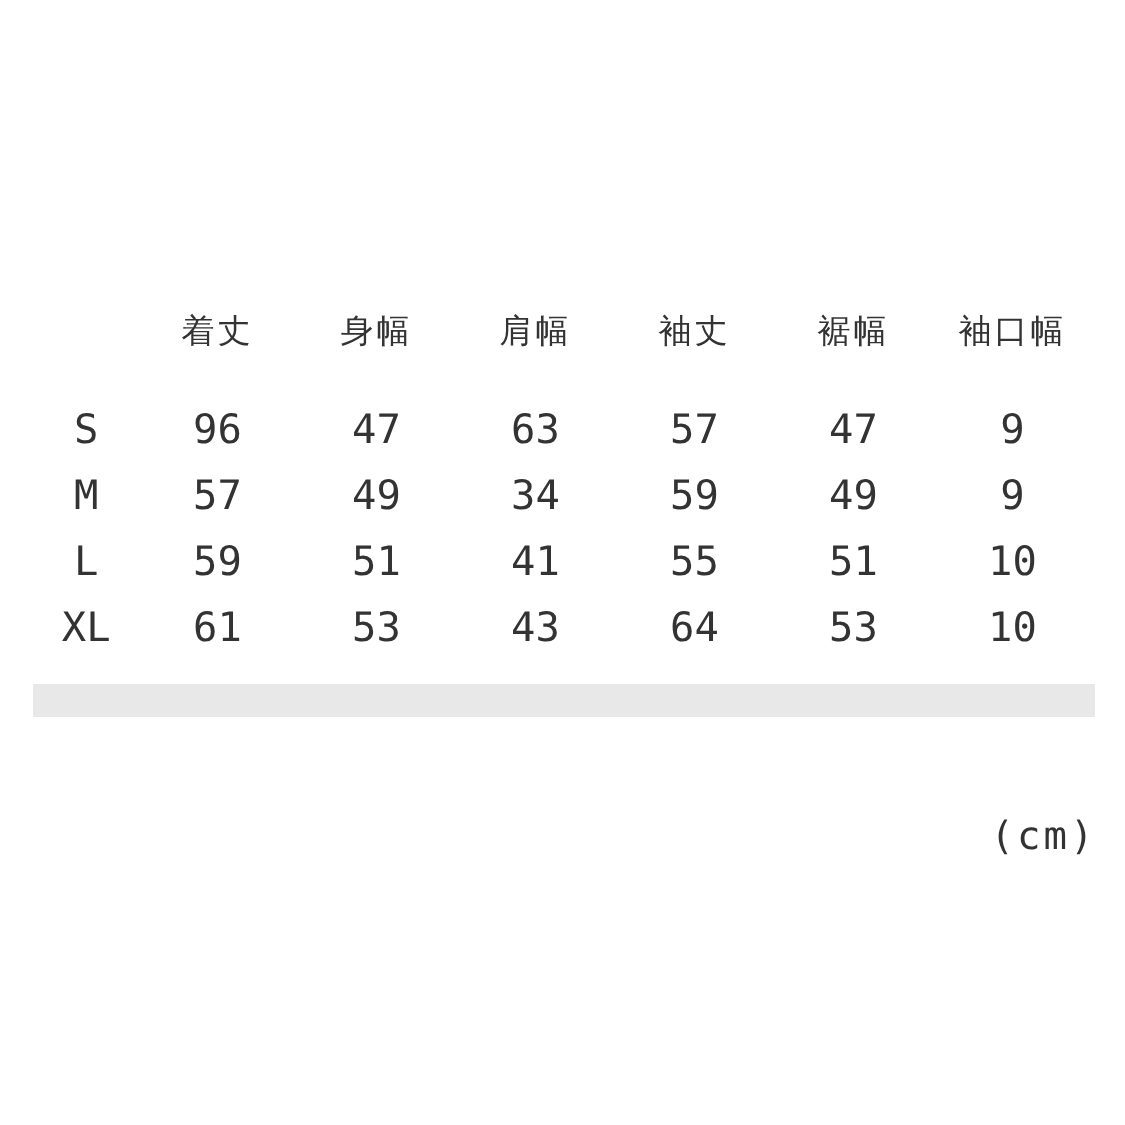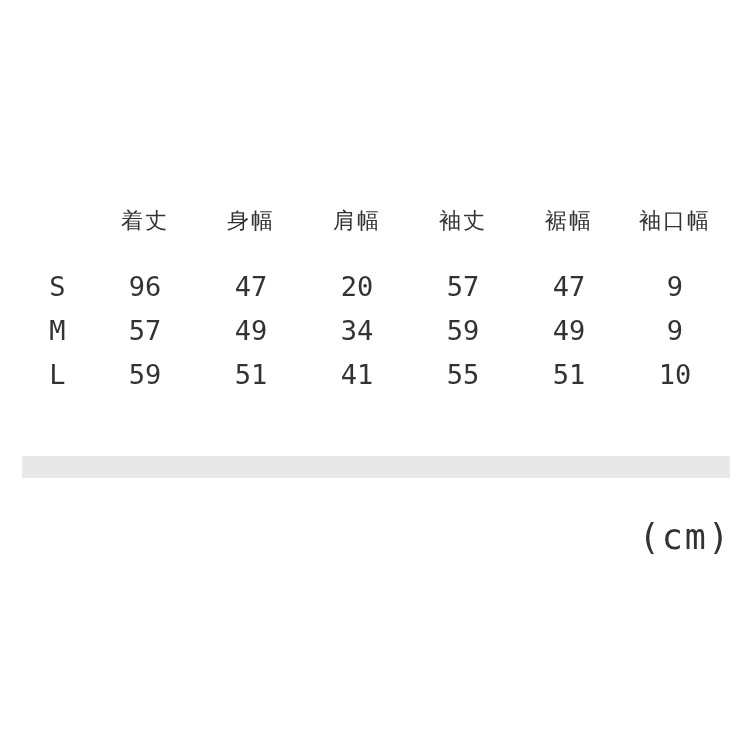--- a/index.html
+++ b/index.html
@@ -46,24 +46,24 @@
   .divider-bar {
     position: absolute;
     left: 22px;
     top: 456px;
     width: 708px;
     height: 22px;
     background: var(--divider-bar, #e8e8e8);
   }
   .unit-label {
     position: absolute;
-    top: 517px;
+    top: 543px;
     right: 19px;
     font-family: "DejaVu Sans Mono", monospace;
-    font-size: 35px;
+    font-size: 26px;
     letter-spacing: 2px;
     color: var(--text, #333333);
   }
 </style>
 </head>
 <body>
 
 <div class="canvas">
 
   <table class="size-table">
@@ -88,21 +88,21 @@
       </tr>
       <tr class="spacer-row">
         <td colspan="7"></td>
       </tr>
     </thead>
     <tbody>
       <tr class="body-row">
         <th>S</th>
         <td>96</td>
         <td>47</td>
-        <td>20</td>
+        <td>63</td>
         <td>57</td>
         <td>47</td>
         <td>9</td>
       </tr>
       <tr class="body-row">
         <th>M</th>
         <td>57</td>
         <td>49</td>
         <td>34</td>
         <td>59</td>
@@ -111,20 +111,29 @@
       </tr>
       <tr class="body-row">
         <th>L</th>
         <td>59</td>
         <td>51</td>
         <td>41</td>
         <td>55</td>
         <td>51</td>
         <td>10</td>
       </tr>
+      <tr class="body-row">
+        <th>XL</th>
+        <td>61</td>
+        <td>53</td>
+        <td>43</td>
+        <td>64</td>
+        <td>53</td>
+        <td>10</td>
+      </tr>
     </tbody>
   </table>
 
   <div class="divider-bar"></div>
 
   <div class="unit-label">(cm)</div>
 
 </div>
 
 </body></html>

